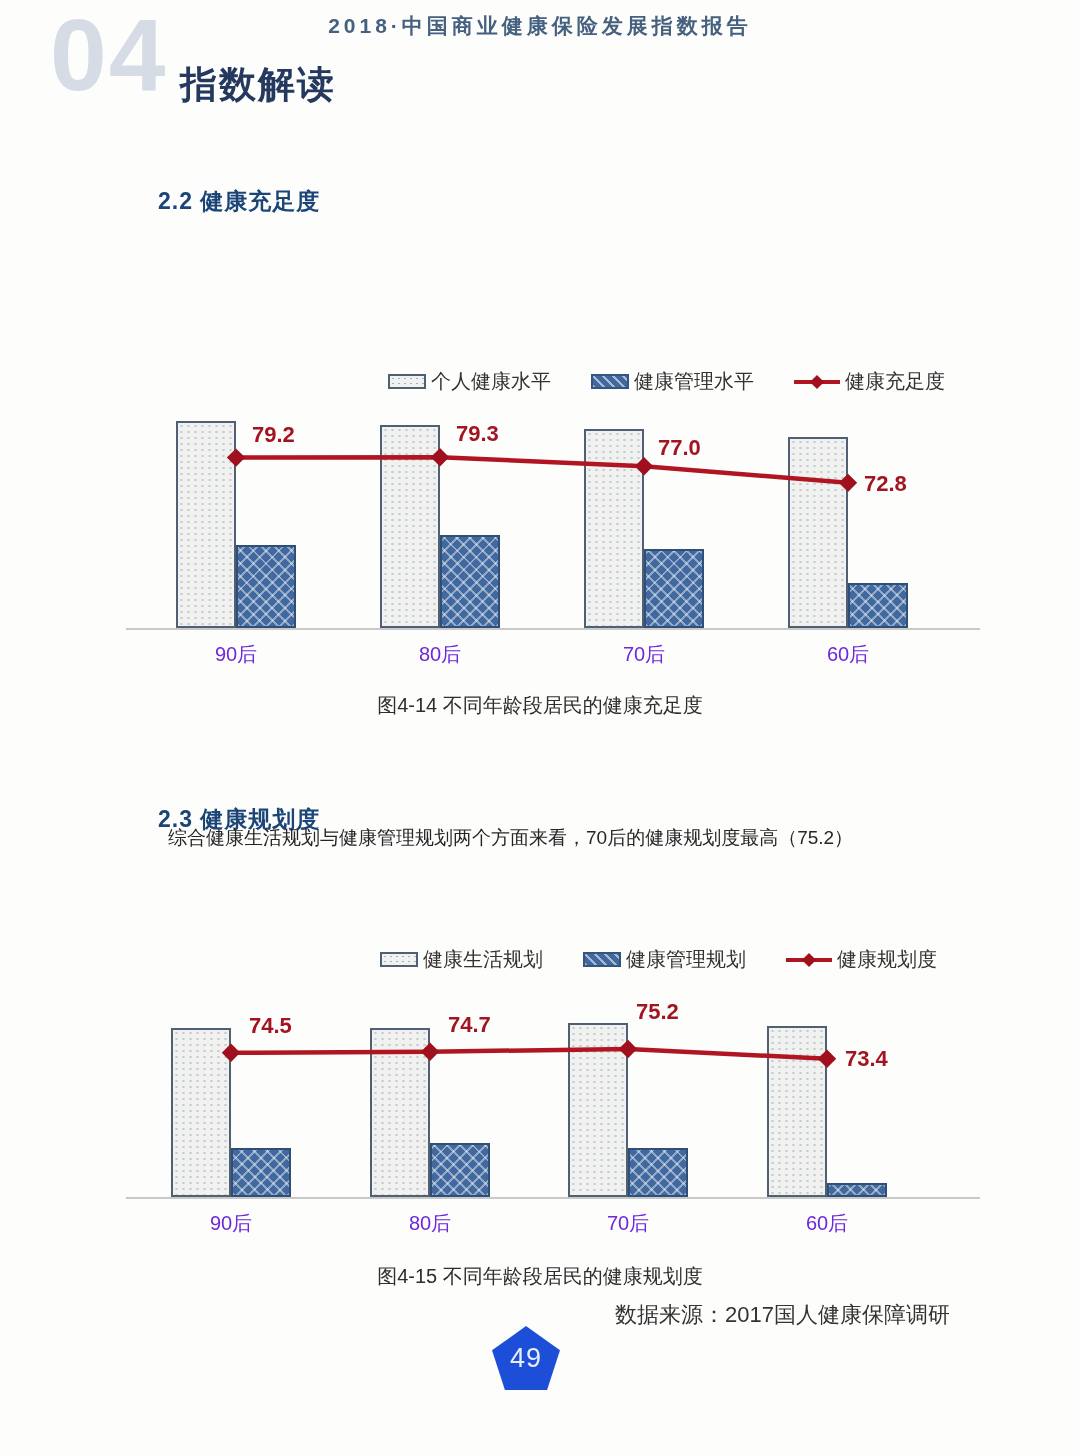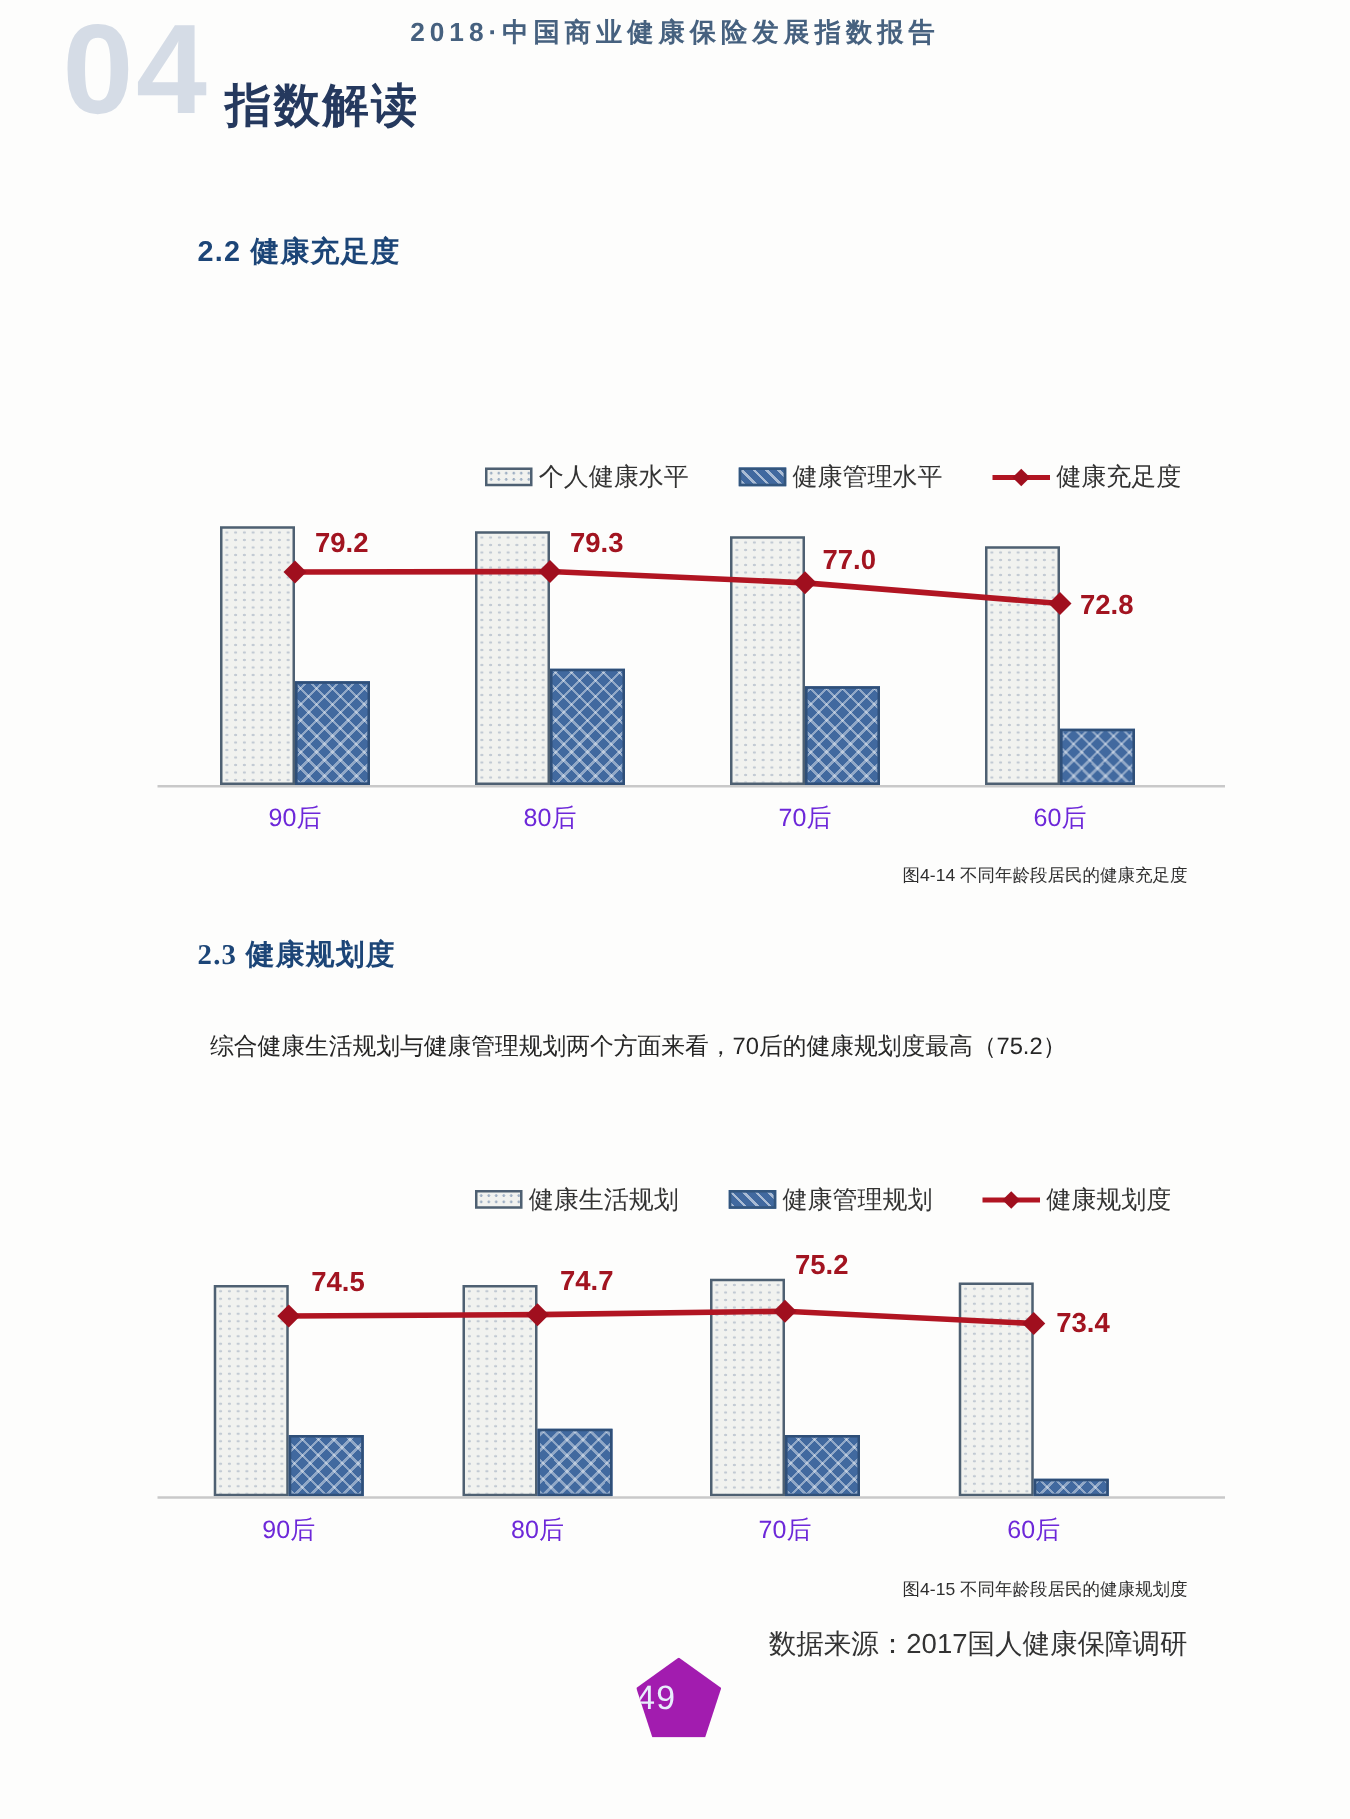--- a/index.html
+++ b/index.html
@@ -68,27 +68,27 @@
       #41699f;
     border:2px solid #2f4f78;
   }
   .line-svg{position:absolute;left:0;top:0;overflow:visible;}
   .value-label{font-size:22px;font-weight:bold;fill:#a21420;font-family:"Liberation Sans",sans-serif;}
   .xlabels{position:absolute;height:30px;}
   .xlabels span{
     position:absolute;width:90px;margin-left:-45px;text-align:center;
     font-size:20px;color:#6d28d9;
   }
-  .fig-caption{width:820px;text-align:right;font-size:14px;color:#2e2e2e;}
+  .fig-caption{width:820px;text-align:center;font-size:20px;color:#2e2e2e;}
   
   .data-source{left:530px;top:1300px;width:420px;text-align:right;font-size:22px;color:#333;}
   .pentagon{
-    left:509px;top:1326px;width:68px;height:64px;background:#a21caf;
+    left:492px;top:1326px;width:68px;height:64px;background:#1d4ed8;
     clip-path:polygon(50% 0%, 100% 38%, 81% 100%, 19% 100%, 0% 38%);
-    display:flex;align-items:center;justify-content:flex-start;
+    display:flex;align-items:center;justify-content:center;
   }
   .pentagon span{color:#e8eefc;font-size:27px;letter-spacing:1px;}
 </style>
 </head>
 <body>
 
 <div class="abs report-title">2018·中国商业健康保险发展指数报告</div>
 <div class="abs chapter-number">04</div>
 <div class="abs chapter-title">指数解读</div>
 
@@ -136,21 +136,21 @@
     </svg>
   </div>
 <div class="xlabels" id="xlabels-fig-4-14" style="left:130px;top:641px;width:820px;">
     <span style="left: 106px;">90后</span>
     <span style="left: 310px;">80后</span>
     <span style="left: 514px;">70后</span>
     <span style="left: 718px;">60后</span>
   </div>
 <div class="abs fig-caption" style="left:130px;top:692px;">图4-14 不同年龄段居民的健康充足度</div>
 
-<div class="abs section-heading" style="left:158px;top:748px;font-family:Liberation Serif, serif;">2.3 健康规划度</div>
+<div class="abs section-heading" style="left:158px;top:804px;">2.3 健康规划度</div>
 <div class="abs body-text" style="left:130px;top:818px;">
   <p>综合健康生活规划与健康管理规划两个方面来看，70后的健康规划度最高（75.2）</p>
 </div>
 
 <div class="abs legend" style="left:380px;top:946px;">
   <div class="legend-item">
     <span class="swatch-light"></span>
     <span>健康生活规划</span>
   </div>
   <div class="legend-item">

